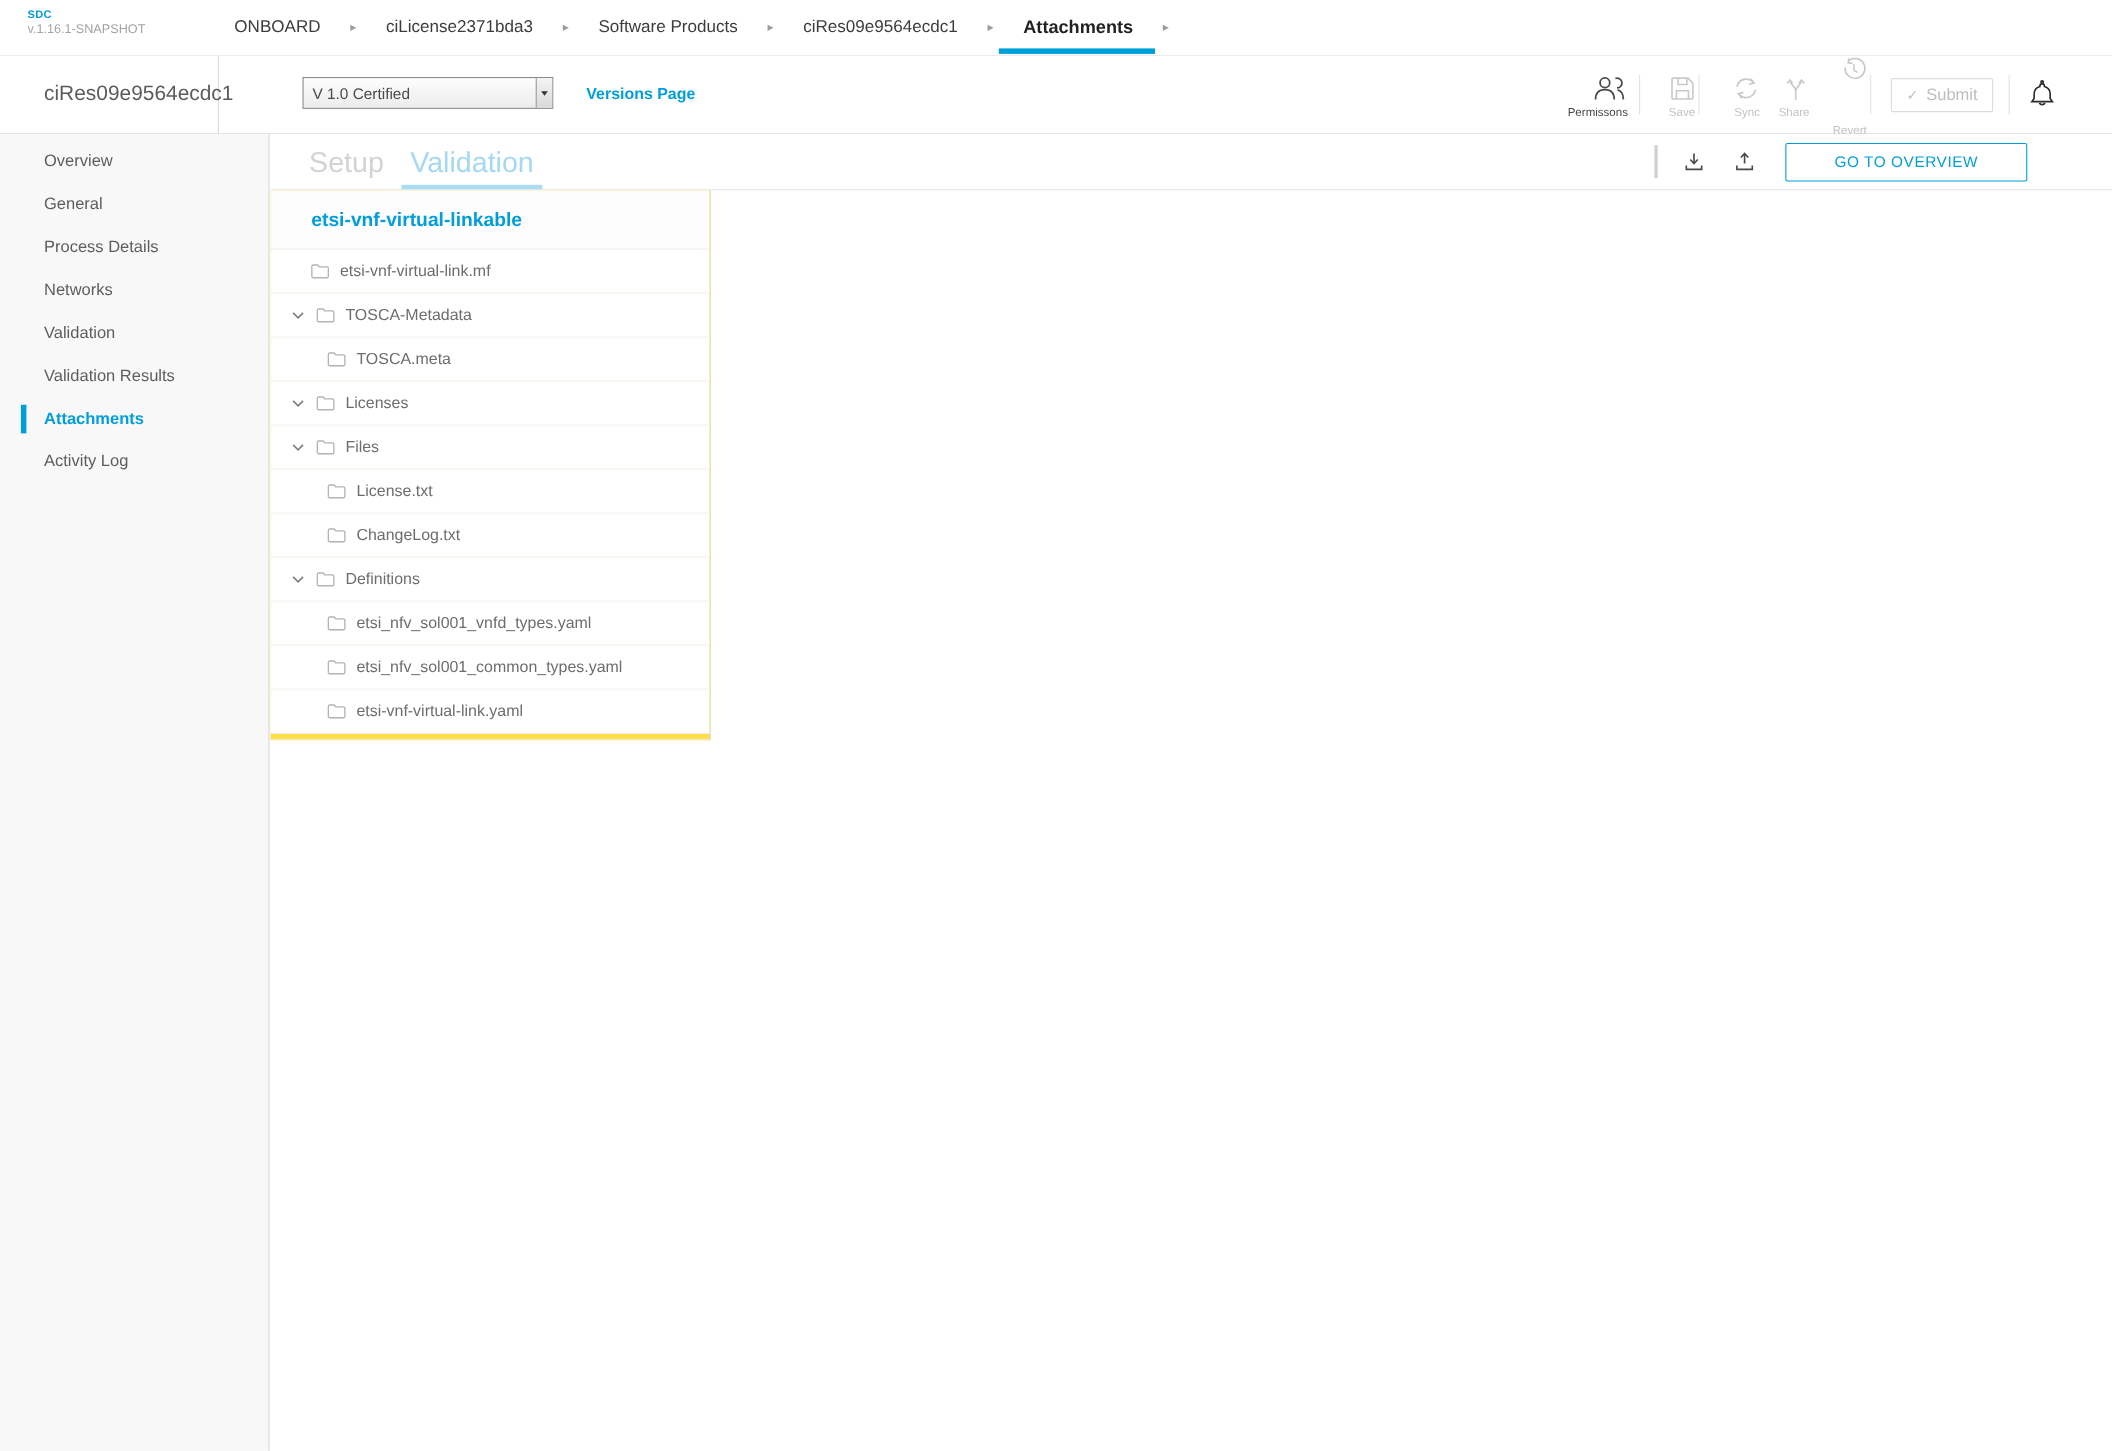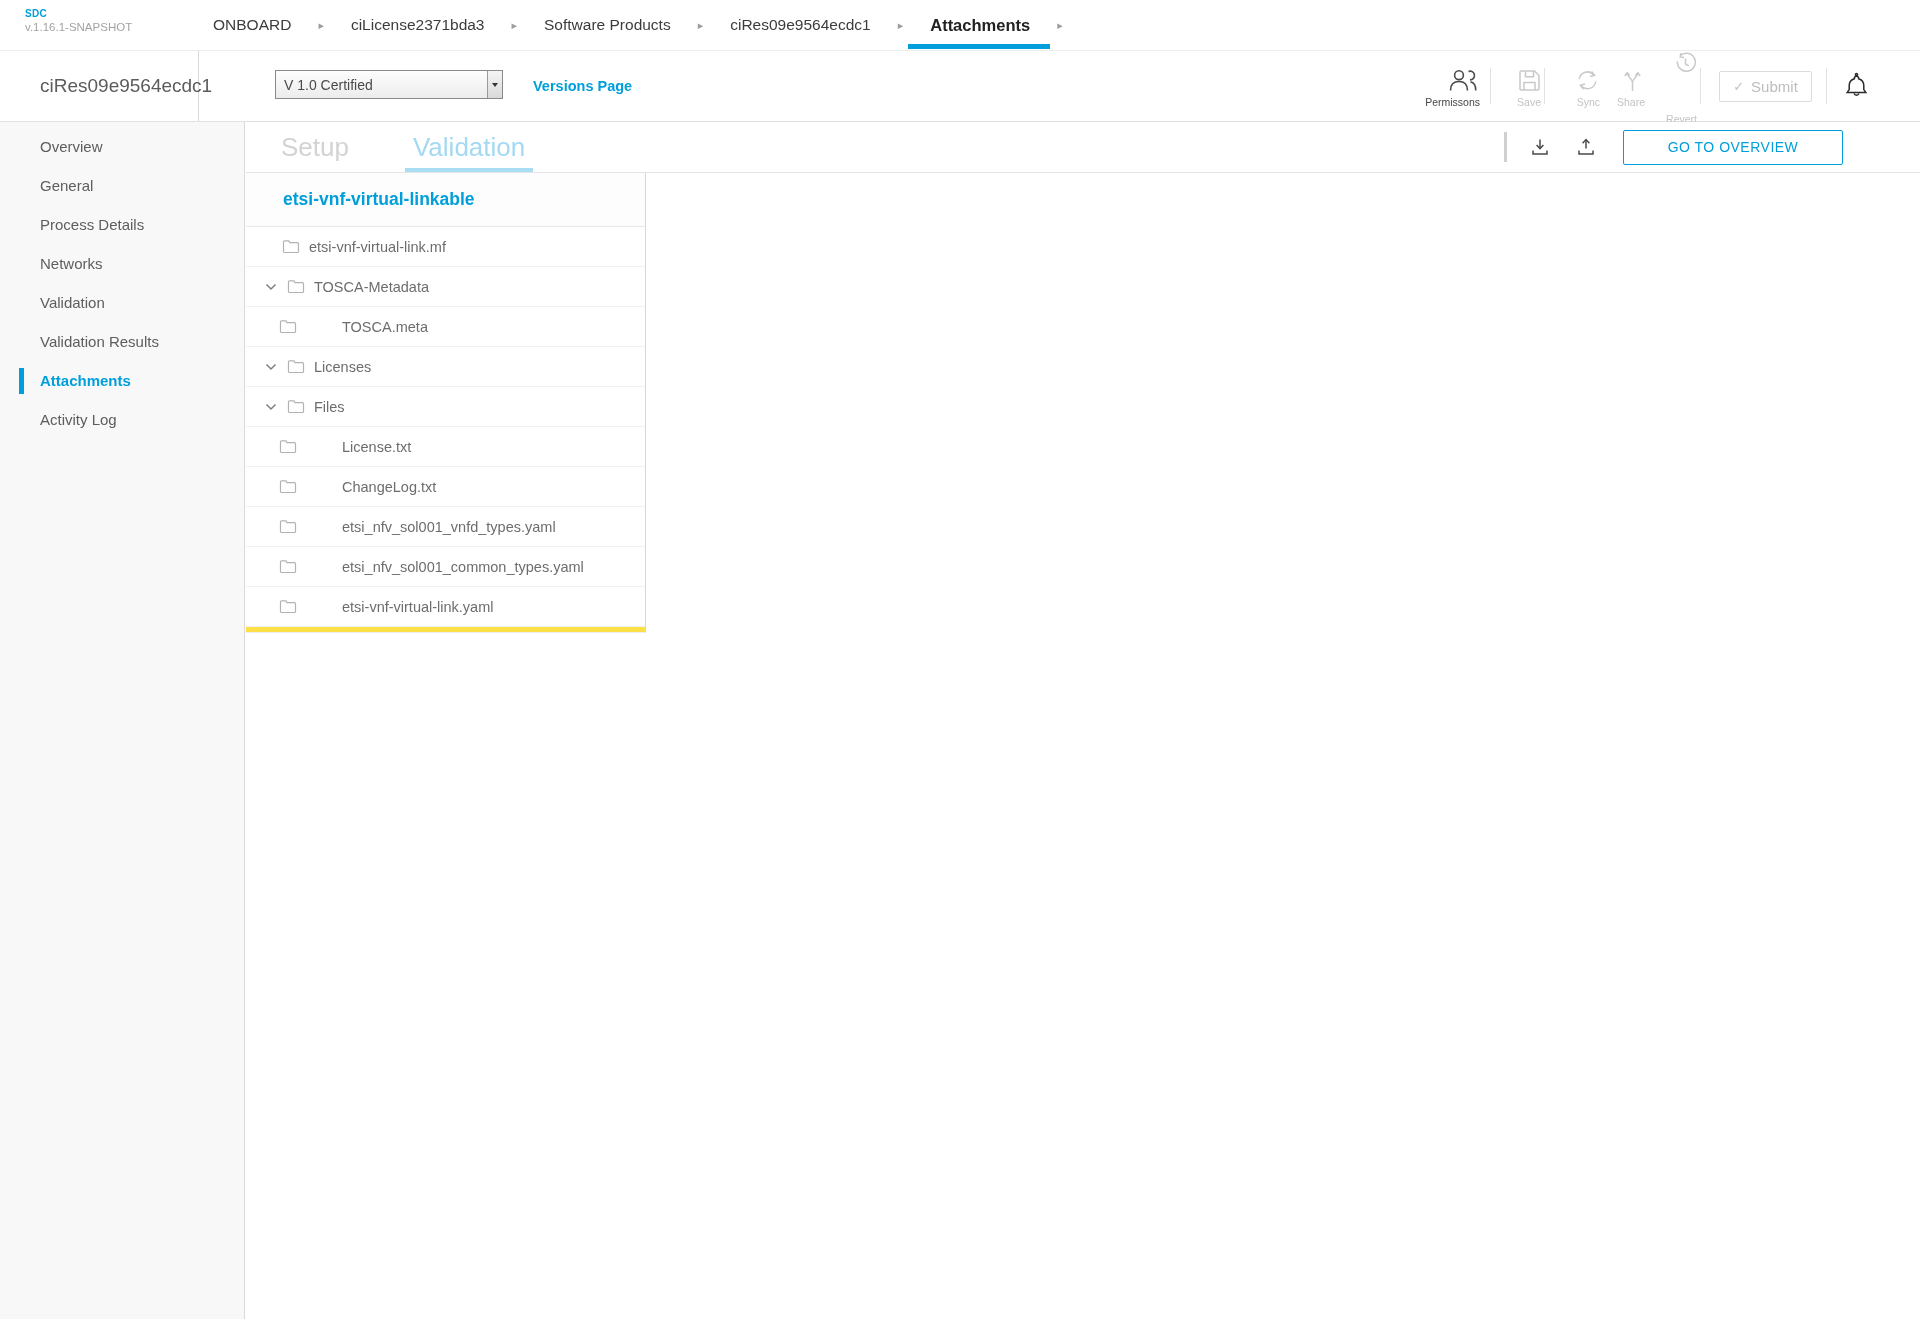--- a/index.html
+++ b/index.html
@@ -44,21 +44,21 @@
 
   
   .sidebar{position:absolute;left:0;top:122px;bottom:0;width:245px;box-sizing:border-box;background:#f8f8f8;border-right:1px solid #d9d9d9;}
   .side-nav{list-style:none;margin:5px 0 0;padding:0;}
   .side-item{position:relative;height:39px;display:flex;align-items:center;padding-left:40px;font-size:15px;color:#5d5d5d;cursor:pointer;}
   .side-item.active{color:#009fdb;font-weight:bold;}
   .side-item.active::before{content:"";position:absolute;left:19px;top:50%;transform:translateY(-50%);width:5px;height:26px;background:#009fdb;}
 
   
   .tabsbar{position:absolute;left:246px;top:122px;right:0;height:50px;background:#fff;border-bottom:1px solid #e4e4e4;}
-  .tabs{position:absolute;left:35px;top:0;height:100%;display:flex;align-items:center;gap:64px;}
+  .tabs{position:absolute;left:35px;top:0;height:100%;display:flex;align-items:center;gap:24px;}
   .tab{font-size:26px;font-weight:300;cursor:pointer;white-space:nowrap;}
   .tab.inactive{color:#d3d3d3;}
   .tab.active{position:relative;color:#a3d9f2;height:100%;display:flex;align-items:center;}
   .tab.active .tab-underline{position:absolute;left:-8px;right:-8px;bottom:0;height:4px;background:#a9ddf4;}
   .tabsbar-right{position:absolute;right:77px;top:0;height:100%;display:flex;align-items:center;}
   .big-sep{width:3px;height:30px;background:#d0d0d0;}
   .io-icon{margin-left:22px;cursor:pointer;display:flex;align-items:center;}
   .io-icon.up{margin-left:24px;}
   .overview-btn{box-sizing:border-box;margin-left:26px;width:220px;height:35px;border:1px solid #009fdb;border-radius:2px;background:#fff;
                 color:#009fdb;font-size:14px;letter-spacing:.5px;font-family:inherit;cursor:pointer;}
@@ -67,21 +67,21 @@
   .tree-panel{position:absolute;left:246px;top:173px;width:400px;box-sizing:border-box;background:#fde047;
               border-right:1px solid #d8d8d8;border-bottom:1px solid #ededed;padding-bottom:5px;}
   .tree-header{height:53px;display:flex;align-items:center;padding-left:37px;border-bottom:1px solid #e8e8e8;background:#fdfdfd;
                color:#009fdb;font-size:17.5px;font-weight:bold;}
   .tree-row{height:40px;box-sizing:border-box;display:flex;align-items:center;border-bottom:1px solid #f1f1f1;
             font-size:14.5px;color:#6d6d6d;cursor:pointer;background:#fff;}
   .tree-row .chev{display:flex;align-items:center;margin-right:10px;cursor:pointer;}
   .tree-row .folder{display:flex;align-items:center;margin-right:9px;}
   .tree-row.lvl0.exp{padding-left:19px;}
   .tree-row.lvl0.noexp{padding-left:36px;}
-  .tree-row.lvl1{padding-left:33px;gap:36px;}
+  .tree-row.lvl1{padding-left:51px;}
   .tree-label{white-space:nowrap;}
 
   svg{display:block;}
 </style>
 </head>
 <body>
 
 <div class="screen">
 
   <header class="topbar">
@@ -316,20 +316,33 @@
 
     <div class="tree-row lvl1">
       <span class="folder">
           <svg width="18" height="15" viewBox="0 0 18 15" fill="none" stroke="#b3b3b3" stroke-width="1.2">
             <path d="M1.5 4.3 V3.1 a1.2 1.2 0 0 1 1.2 -1.2 h4.1 l1.2 1.7 h7.3 a1.2 1.2 0 0 1 1.2 1.2 v7.5 a1.2 1.2 0 0 1 -1.2 1.2 H2.7 a1.2 1.2 0 0 1 -1.2 -1.2 z"></path>
           </svg>
         </span>
       <span class="tree-label">ChangeLog.txt</span>
     </div>
 
+    <div class="tree-row lvl0 exp">
+      <span class="chev">
+          <svg width="12" height="8" viewBox="0 0 12 8" fill="none" stroke="#7f7f7f" stroke-width="1.5">
+            <path d="M1.5 1.5 L6 6 L10.5 1.5"></path>
+          </svg>
+        </span>
+      <span class="folder">
+          <svg width="18" height="15" viewBox="0 0 18 15" fill="none" stroke="#b3b3b3" stroke-width="1.2">
+            <path d="M1.5 4.3 V3.1 a1.2 1.2 0 0 1 1.2 -1.2 h4.1 l1.2 1.7 h7.3 a1.2 1.2 0 0 1 1.2 1.2 v7.5 a1.2 1.2 0 0 1 -1.2 1.2 H2.7 a1.2 1.2 0 0 1 -1.2 -1.2 z"></path>
+          </svg>
+        </span>
+      <span class="tree-label">Definitions</span>
+    </div>
 
     <div class="tree-row lvl1">
       <span class="folder">
           <svg width="18" height="15" viewBox="0 0 18 15" fill="none" stroke="#b3b3b3" stroke-width="1.2">
             <path d="M1.5 4.3 V3.1 a1.2 1.2 0 0 1 1.2 -1.2 h4.1 l1.2 1.7 h7.3 a1.2 1.2 0 0 1 1.2 1.2 v7.5 a1.2 1.2 0 0 1 -1.2 1.2 H2.7 a1.2 1.2 0 0 1 -1.2 -1.2 z"></path>
           </svg>
         </span>
       <span class="tree-label">etsi_nfv_sol001_vnfd_types.yaml</span>
     </div>
 

